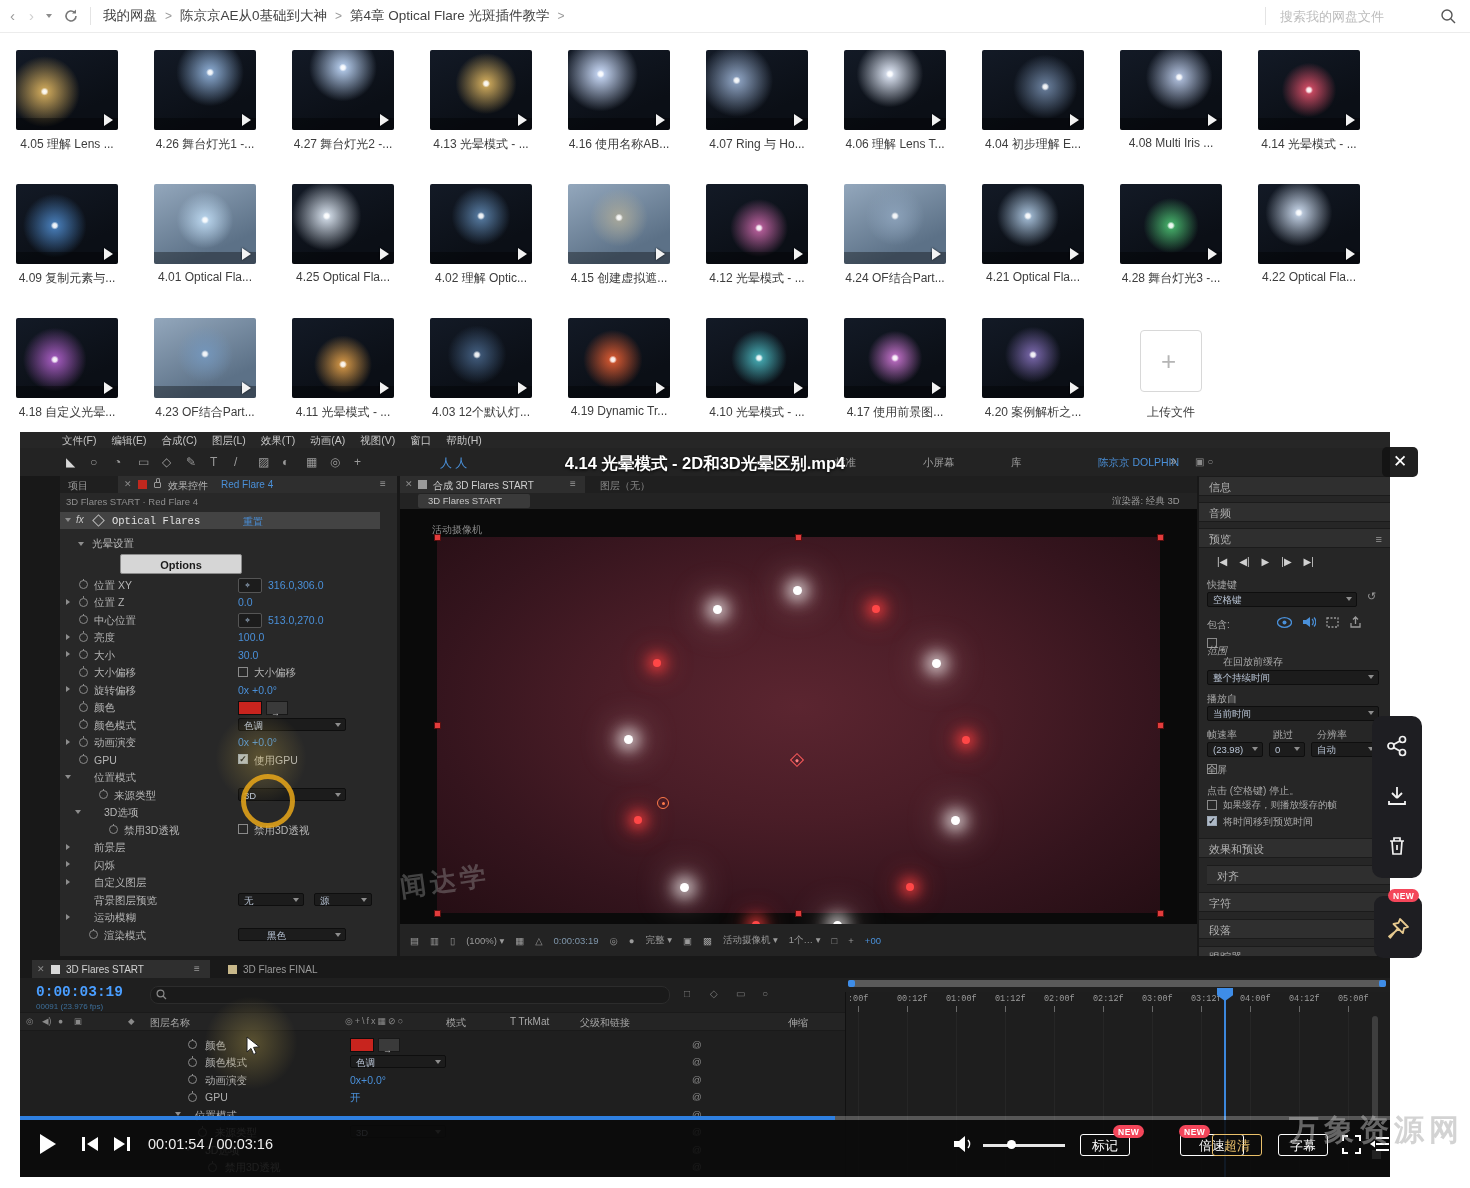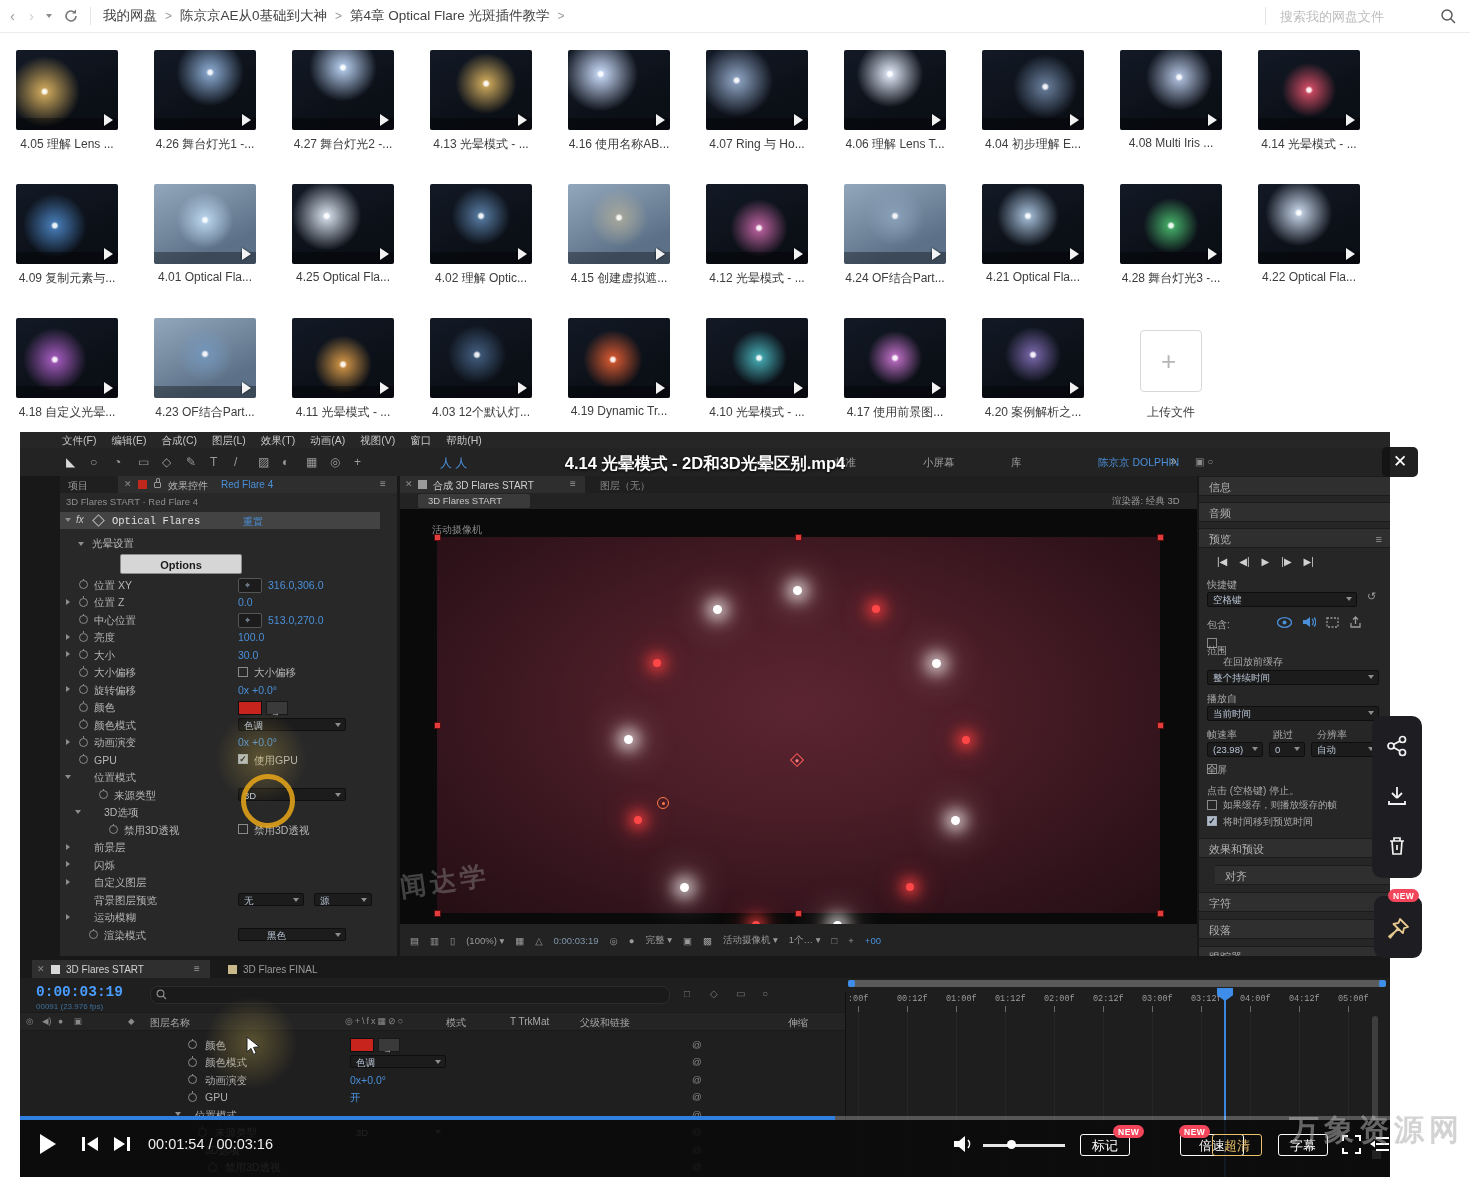--- a/index.html
+++ b/index.html
@@ -541,39 +541,39 @@
             </svg>
           </span>
           <span>
             <svg width="13" height="12" viewBox="0 0 13 12">
               <path d="M2 7v4h9V7M6.5 8V1M4 3.5L6.5 1 9 3.5" fill="none" stroke="#9a9a9a" stroke-width="1.3"></path>
             </svg>
           </span>
         </div>
         <span class="chk" style="position: absolute; left: 8px; top: 162px;"></span>
         <span style="position: absolute; left: 24px; top: 161px; color: rgb(168, 168, 168); font-size: 10px; margin-top: 18px;">在回放前缓存</span>
-        <span style="position: absolute; left: 8px; top: 168px; color: rgb(168, 168, 168); font-size: 10px;">范围</span>
+        <span style="position: absolute; left: 8px; top: 168px; color: rgb(168, 168, 168); font-size: 10px; font-style: italic;">范围</span>
         <div class="aedrop" style="position: absolute; left: 8px; top: 194px; width: 172px; height: 15px;"><span>整个持续时间</span><span class="cdown"></span></div>
         <span style="position: absolute; left: 8px; top: 216px; color: rgb(168, 168, 168); font-size: 10px;">播放自</span>
         <div class="aedrop" style="position: absolute; left: 8px; top: 230px; width: 172px; height: 15px;"><span>当前时间</span><span class="cdown"></span></div>
         <span style="position: absolute; left: 8px; top: 252px; color: rgb(168, 168, 168); font-size: 10px;">帧速率</span>
         <span style="position: absolute; left: 74px; top: 252px; color: rgb(168, 168, 168); font-size: 10px;">跳过</span>
         <span style="position: absolute; left: 118px; top: 252px; color: rgb(168, 168, 168); font-size: 10px;">分辨率</span>
         <div class="aedrop" style="position: absolute; left: 8px; top: 266px; width: 56px; height: 15px;"><span>(23.98)</span><span class="cdown"></span></div>
         <div class="aedrop" style="position: absolute; left: 70px; top: 266px; width: 36px; height: 15px;"><span>0</span><span class="cdown"></span></div>
         <div class="aedrop" style="position: absolute; left: 112px; top: 266px; width: 68px; height: 15px;"><span>自动</span><span class="cdown"></span></div>
         <span class="chk" style="position: absolute; left: 8px; top: 288px;"></span>
         <span style="position: absolute; left: 8px; top: 287px; color: rgb(168, 168, 168); font-size: 10px;">全屏</span>
         <span style="position: absolute; left: 8px; top: 308px; color: rgb(168, 168, 168); font-size: 10px;">点击 (空格键) 停止。</span>
         <span class="chk" style="position: absolute; left: 8px; top: 324px;"></span>
         <span style="position: absolute; left: 24px; top: 323px; width: 180px; height: 12px; color: rgb(168, 168, 168); font-size: 9.5px; white-space: nowrap; overflow: hidden;">如果缓存，则播放缓存的帧</span>
         <span class="chkd" style="position: absolute; left: 8px; top: 340px;">✓</span>
         <span style="position: absolute; left: 24px; top: 339px; color: rgb(168, 168, 168); font-size: 10px;">将时间移到预览时间</span>
         <div class="sechdr" style="position: absolute; left: 0px; top: 362px; width: 191px; height: 20px;">效果和预设</div>
-        <div class="sechdr" style="position: absolute; left: 16px; top: 389px; width: 191px; height: 20px;">对齐</div>
+        <div class="sechdr" style="position: absolute; left: 8px; top: 389px; width: 191px; height: 20px;">对齐</div>
         <div class="sechdr" style="position: absolute; left: 0px; top: 416px; width: 191px; height: 20px;">字符</div>
         <div class="sechdr" style="position: absolute; left: 0px; top: 443px; width: 191px; height: 20px;">段落</div>
         <div class="sechdr" style="position: absolute; left: 0px; top: 470px; width: 191px; height: 20px;">跟踪器</div>
       </div>
       <div style="position: absolute; left: 0px; top: 528px; width: 1370px; height: 217px; background: rgb(31, 31, 31); overflow: hidden;">
         <div style="position: absolute; left: 0px; top: 0px; width: 1370px; height: 18px; background: rgb(25, 25, 25);"></div>
         <div style="position: absolute; left: 12px; top: 0px; width: 178px; height: 18px; background: rgb(47, 47, 47);">
           <span style="position: absolute; left: 5px; top: 4px; color: rgb(138, 138, 138); font-size: 9px;">✕</span>
           <div style="position: absolute; left: 19px; top: 4.5px; width: 9px; height: 9px; background: rgb(216, 216, 216);"></div>
           <span style="position: absolute; left: 34px; top: 3.5px; color: rgb(210, 210, 210); font-size: 10px;">3D Flares START</span>

